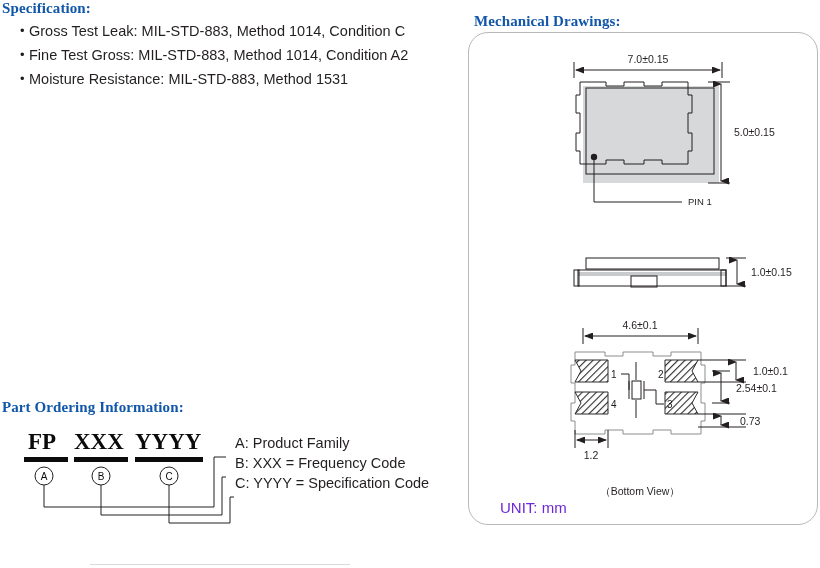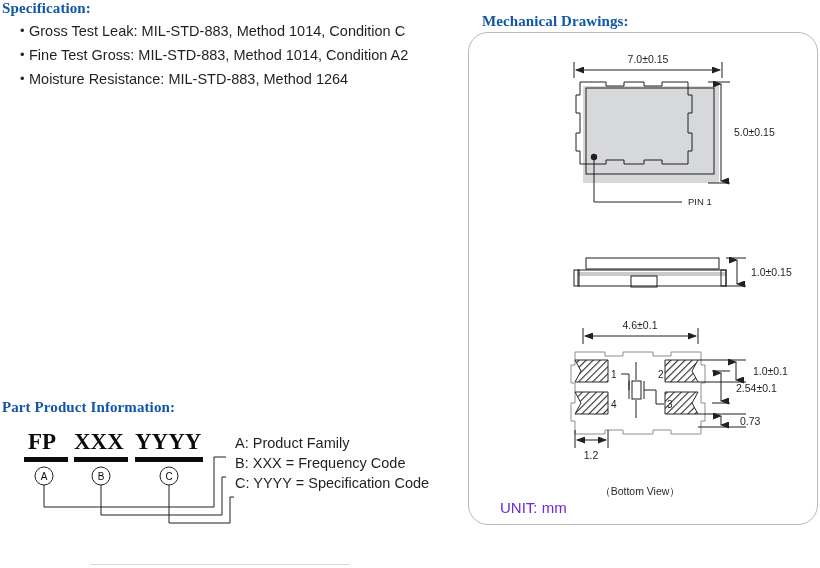--- a/index.html
+++ b/index.html
@@ -31,21 +31,21 @@
   #env-list li:before{
     content:"\2022";
     position:absolute;left:0;top:0;font-size:13px;
   }
   
   #ordering{position:absolute;left:2px;top:399px;}
   #ordering .heading{position:absolute;left:0;top:0;}
   #pn-svg{position:absolute;left:0px;top:26px;}
   
   #mech{position:absolute;left:470px;top:0px;}
-  #mech .heading{position:absolute;left:12px;top:13px;text-align:center;}
+  #mech .heading{position:absolute;left:4px;top:13px;text-align:center;}
   #mech-panel{
     position:absolute;left:-2px;top:32px;
     width:350px;height:493px;
     border:1px solid #b6b8ba;
     border-radius:20px;
     background:#fff;
     box-sizing:border-box;
   }
   #mech-svg{position:absolute;left:-2px;top:32px;}
   #unit-label{
@@ -68,26 +68,26 @@
   .legtxt{font-family:"Liberation Sans",sans-serif;font-size:14.5px;fill:#231f20;}
 </style>
 </head>
 <body>
 
 <section id="environmental">
   <div class="heading">Specification:</div>
   <ul id="env-list">
     <li>Gross Test Leak: MIL-STD-883, Method 1014, Condition C</li>
     <li>Fine Test Gross: MIL-STD-883, Method 1014, Condition A2</li>
-    <li>Moisture Resistance: MIL-STD-883, Method 1264</li>
+    <li>Moisture Resistance: MIL-STD-883, Method 1531</li>
   </ul>
 </section>
 
 <section id="ordering">
-  <div class="heading">Part Product Information:</div>
+  <div class="heading">Part Ordering Information:</div>
 
   <svg id="pn-svg" width="470" height="110" viewBox="0 0 470 110">
 
     <text class="pnletter" x="26" y="24">FP</text>
     <rect x="22" y="32" width="44" height="5" fill="#0b0b0b"></rect>
     <circle cx="42" cy="51" r="9" class="ln"></circle>
     <text class="circtxt" x="42" y="55" text-anchor="middle">A</text>
 
     <text class="pnletter" x="72" y="24">XXX</text>
     <rect x="72" y="32" width="54" height="5" fill="#0b0b0b"></rect>

